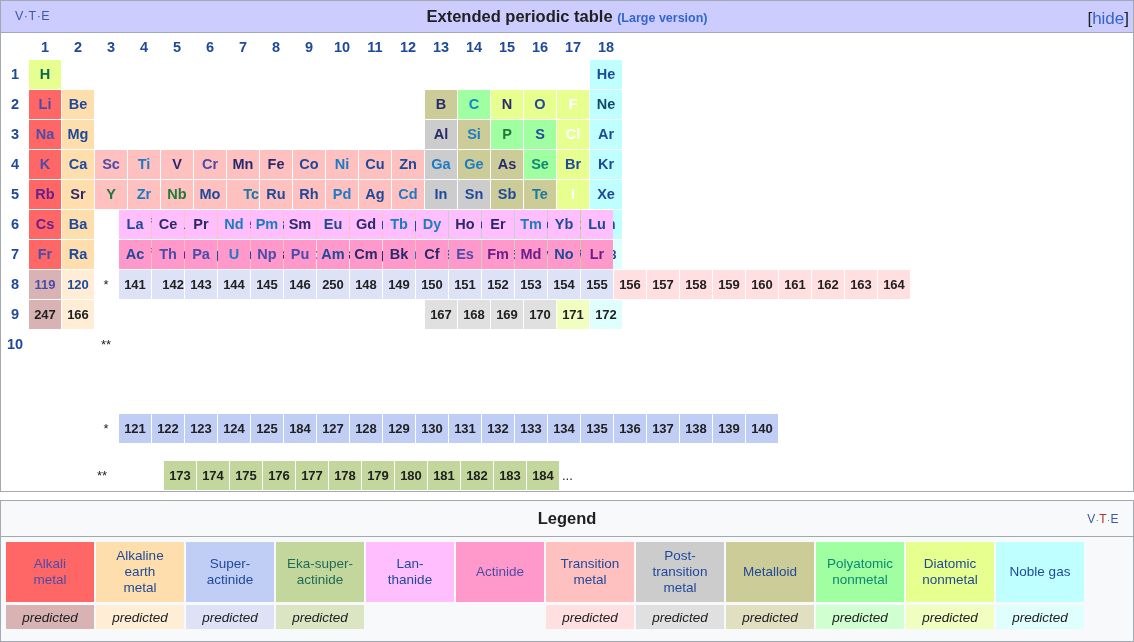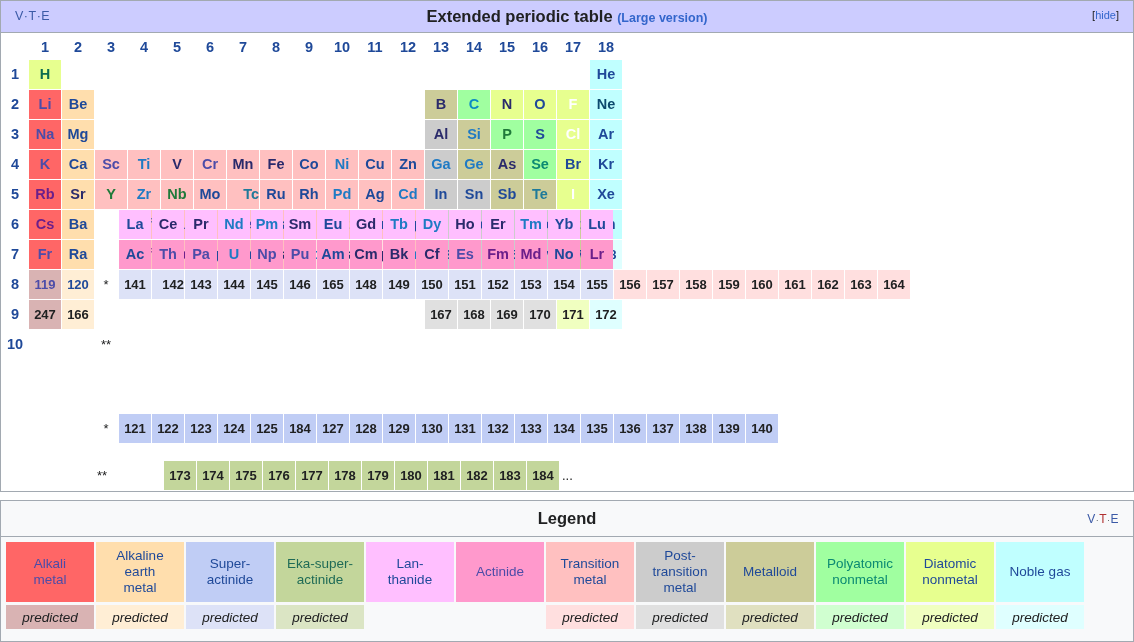--- a/index.html
+++ b/index.html
@@ -41,22 +41,22 @@
     font-weight: bold;
     color: #202122;
   }
   .pt-title .sub {
     font-size: 12.5px;
     font-weight: bold;
     color: #3366cc;
   }
   .hide-link {
     position: absolute;
-    right: 14px; top: 8px;
-    font-size: 11px;
+    right: 4px; top: 8px;
+    font-size: 17px;
     color: #202122;
   }
   .hide-link .lk { color: #3366cc; }
 
   .pt-body {
     position: relative;
     width: 1132px; height: 458px;
     background: #ffffff;
   }
 
@@ -335,21 +335,21 @@
         <div class="cell sym" style="left: 514px; top: 207px; background: rgb(255, 153, 204); color: rgb(107, 31, 138);">Md</div>
         <div class="cell sym" style="left: 547px; top: 207px; background: rgb(255, 153, 204); color: rgb(31, 73, 153);">No</div>
         <div class="cell sym" style="left: 580px; top: 207px; background: rgb(255, 153, 204); color: rgb(107, 31, 138);">Lr</div>
         <div class="aster" style="left: 92px; top: 237px;">*</div>
         <div class="cell num" style="left: 118px; top: 237px; background: rgb(221, 226, 247); color: rgb(32, 33, 34);">141</div>
         <div class="cell num" style="left: 151px; top: 237px; background: rgb(221, 226, 247); color: rgb(32, 33, 34); text-align: right;">142</div>
         <div class="cell num" style="left: 184px; top: 237px; background: rgb(221, 226, 247); color: rgb(32, 33, 34);">143</div>
         <div class="cell num" style="left: 217px; top: 237px; background: rgb(221, 226, 247); color: rgb(32, 33, 34);">144</div>
         <div class="cell num" style="left: 250px; top: 237px; background: rgb(221, 226, 247); color: rgb(32, 33, 34);">145</div>
         <div class="cell num" style="left: 283px; top: 237px; background: rgb(221, 226, 247); color: rgb(32, 33, 34);">146</div>
-        <div class="cell num" style="left: 316px; top: 237px; background: rgb(221, 226, 247); color: rgb(32, 33, 34);">165</div>
+        <div class="cell num" style="left: 316px; top: 237px; background: rgb(221, 226, 247); color: rgb(32, 33, 34);">250</div>
         <div class="cell num" style="left: 349px; top: 237px; background: rgb(221, 226, 247); color: rgb(32, 33, 34);">148</div>
         <div class="cell num" style="left: 382px; top: 237px; background: rgb(221, 226, 247); color: rgb(32, 33, 34);">149</div>
         <div class="cell num" style="left: 415px; top: 237px; background: rgb(221, 226, 247); color: rgb(32, 33, 34);">150</div>
         <div class="cell num" style="left: 448px; top: 237px; background: rgb(221, 226, 247); color: rgb(32, 33, 34);">151</div>
         <div class="cell num" style="left: 481px; top: 237px; background: rgb(221, 226, 247); color: rgb(32, 33, 34);">152</div>
         <div class="cell num" style="left: 514px; top: 237px; background: rgb(221, 226, 247); color: rgb(32, 33, 34);">153</div>
         <div class="cell num" style="left: 547px; top: 237px; background: rgb(221, 226, 247); color: rgb(32, 33, 34);">154</div>
         <div class="cell num" style="left: 580px; top: 237px; background: rgb(221, 226, 247); color: rgb(32, 33, 34);">155</div>
         <div class="cell num" style="left: 613px; top: 237px; background: rgb(255, 223, 223); color: rgb(32, 33, 34);">156</div>
         <div class="cell num" style="left: 646px; top: 237px; background: rgb(255, 223, 223); color: rgb(32, 33, 34);">157</div>

